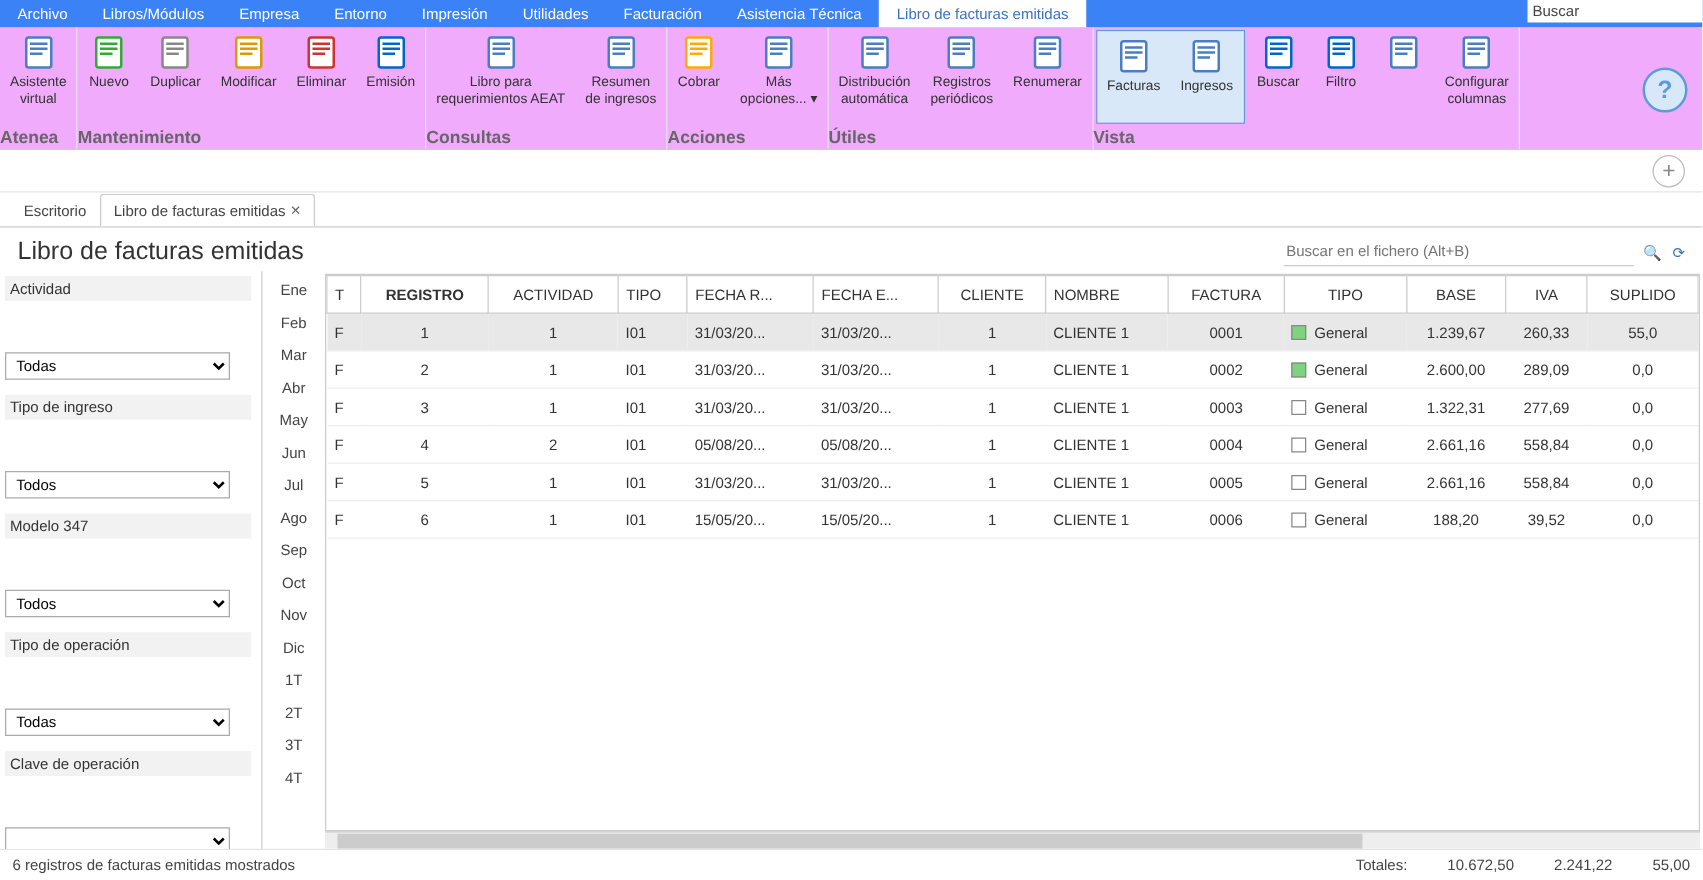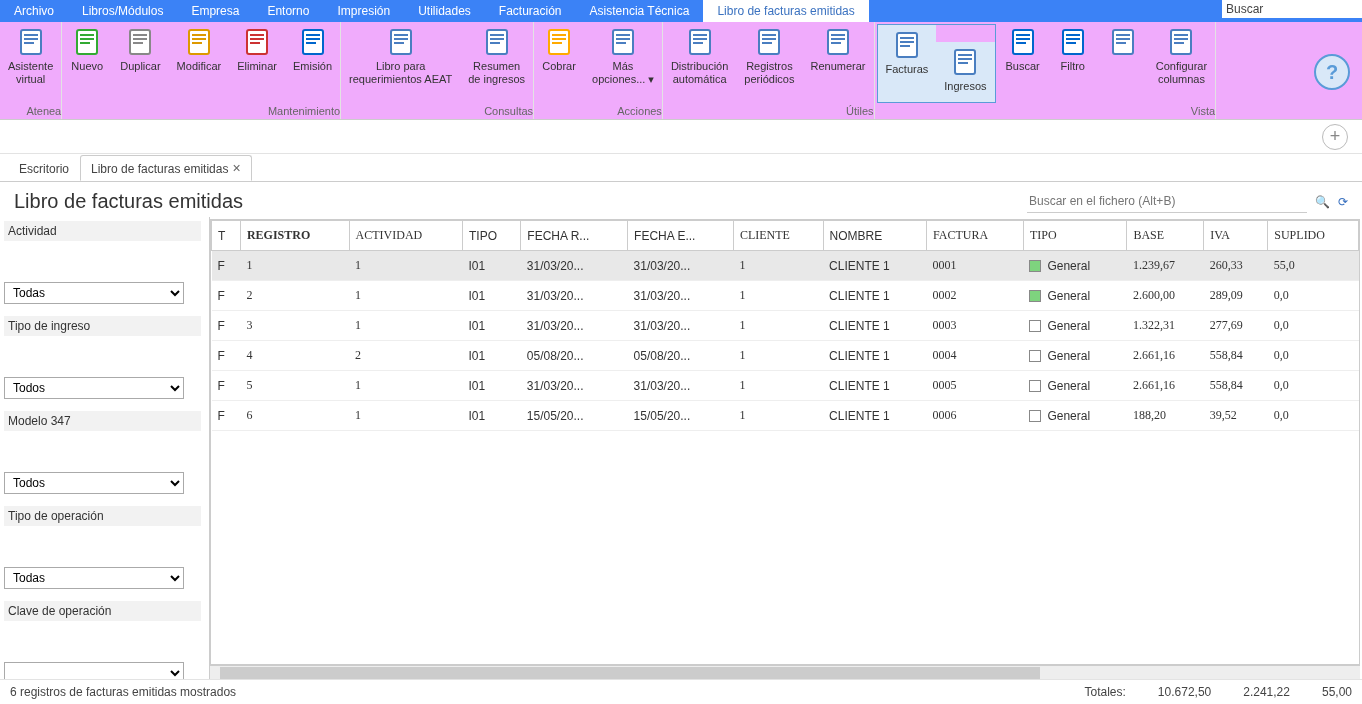--- a/index.html
+++ b/index.html
@@ -11,21 +11,21 @@
 .menubar .menu-item.active { background: #fff; color: #3b72c0; }
 .menubar .search-right { margin-left: auto; background: #fff; color: #444; height: 18px; width: 140px; padding: 0 4px; display:flex; align-items:center; font-size:12px; }
 
 
 .ribbon { height: 98px; background: #f0abfc; border-bottom: 1px solid #ccc; display: flex; position: relative; }
 .ribbon-group { display: flex; flex-direction: column; height: 100%; border-right: 1px solid #e3e3e3; }
 .ribbon-buttons { display: flex; flex: 1; }
 .ribbon-btn { display: flex; flex-direction: column; align-items: center; justify-content: flex-start; padding: 4px 8px 0 8px; cursor: pointer; text-align: center; font-size: 11px; color: #333; min-width: 50px; }
 .ribbon-btn .ico { width: 32px; height: 32px; margin-bottom: 2px; display:flex; align-items:center; justify-content:center; }
 .ribbon-btn span.lbl { line-height: 1.15; }
-.ribbon-group-label { text-align: right; font-size: 11px; color: #666; padding-bottom: 2px; }
+.ribbon-group-label { text-align: left; font-size: 14px; color: #666; padding-bottom: 2px; font-weight: bold; }
 .toggle-group { border: 1px solid #5a9bd8; margin: 2px; display:flex; }
 .help-icon { position: absolute; right: 12px; top: 32px; width: 36px; height: 36px; border-radius: 50%; background: #d9e8f8; color: #5a9bd8; display:flex; align-items:center; justify-content:center; font-size: 20px; font-weight:bold; border:2px solid #5a9bd8; }
 
 
 .add-row { height: 34px; border-bottom: 1px solid #e3e3e3; display:flex; justify-content:flex-end; align-items:center; padding-right: 14px; }
 .add-circle { width: 26px; height: 26px; border: 1px solid #bbb; border-radius: 50%; color: #888; display:flex; align-items:center; justify-content:center; font-size:18px; }
 
 
 .tabs-row { height: 28px; display:flex; align-items:flex-end; padding-left: 8px; border-bottom: 1px solid #ccc; }
 .tab { padding: 4px 10px; font-size: 12px; color: #444; cursor: pointer; border: 1px solid transparent; }
@@ -45,21 +45,21 @@
 .filter-label { font-size: 12px; color:#333; background:#f2f2f2; padding: 3px 4px; margin-bottom:4px; }
 .filter-select { width: 180px; height: 22px; border: 1px solid #aaa; font-size:12px; padding:0 4px; background:#fff;margin-top:37px; }
 
 .month-col { width: 50px; display:flex; flex-direction:column; padding-top:2px; }
 .month-col div { height: 26px; display:flex; align-items:center; justify-content:center; font-size:12px; color:#444; cursor:pointer; }
 
 .grid-area { flex:1; display:flex; flex-direction:column; overflow:hidden; }
 .grid-wrap { flex:1; overflow:auto; border:1px solid #ccc; margin:2px 2px 0 0; }
 table.grid { border-collapse: collapse; width: 100%; font-size: 12px; }
 table.grid th { background:#fff; border:1px solid #ccc; padding: 6px 6px; font-weight: normal; color:#333; text-align:left; height:30px; }
-table.grid th.right, table.grid td.right { text-align: left; font-family: Liberation Serif, serif; }
+table.grid th.right, table.grid td.right { text-align: center; }
 table.grid td { border-bottom: 1px solid #eee; padding: 6px 6px; height:30px; }
 table.grid tr.selected td { background:#e8e8e8; }
 .tipo-cell { display:flex; align-items:center; gap:6px; }
 .tipo-box { width:12px; height:12px; border:1px solid #888; }
 .tipo-box.green { background:#7ed37e; }
 
 .hscroll { height: 14px; background:#eee; border-top:1px solid #ccc; margin-right:2px; position:relative; }
 .hscroll .thumb { position:absolute; left:10px; top:1px; height:12px; width:820px; background:#ccc; }
 
 .status-row { height: 24px; display:flex; align-items:center; padding: 0 10px; font-size:12px; color:#444; border-top:1px solid #e3e3e3;}
@@ -260,21 +260,21 @@
             <div class="ico">
               <svg width="32" height="32" viewBox="0 0 32 32">
                 <rect x="6" y="4" width="20" height="24" rx="2" fill="#fff" stroke="#4a7ec0" stroke-width="2"></rect>
                 <rect x="9" y="8" width="14" height="2" fill="#4a7ec0"></rect>
                 <rect x="9" y="12" width="14" height="2" fill="#4a7ec0"></rect>
                 <rect x="9" y="16" width="10" height="2" fill="#4a7ec0"></rect>
               </svg>
             </div>
             <span class="lbl">Facturas</span>
           </div>
-          <div class="ribbon-btn" style="background: rgb(217, 232, 248); margin-top: 17px;">
+          <div class="ribbon-btn" style="background: rgb(217, 232, 248);">
             <div class="ico">
               <svg width="32" height="32" viewBox="0 0 32 32">
                 <rect x="6" y="4" width="20" height="24" rx="2" fill="#fff" stroke="#4a7ec0" stroke-width="2"></rect>
                 <rect x="9" y="8" width="14" height="2" fill="#4a7ec0"></rect>
                 <rect x="9" y="12" width="14" height="2" fill="#4a7ec0"></rect>
                 <rect x="9" y="16" width="10" height="2" fill="#4a7ec0"></rect>
               </svg>
             </div>
             <span class="lbl">Ingresos</span>
           </div>
@@ -347,20 +347,38 @@
   </div>
 </div>
 
 <div class="main">
   <div class="sidebar" id="sidebar">
       <div class="filter-group"><div class="filter-label">Actividad</div><select class="filter-select"><option>Todas</option></select></div>
       <div class="filter-group"><div class="filter-label">Tipo de ingreso</div><select class="filter-select"><option>Todos</option></select></div>
       <div class="filter-group"><div class="filter-label">Modelo 347</div><select class="filter-select"><option>Todos</option></select></div>
       <div class="filter-group"><div class="filter-label">Tipo de operación</div><select class="filter-select"><option>Todas</option></select></div>
       <div class="filter-group"><div class="filter-label">Clave de operación</div><select class="filter-select"><option></option></select></div>
+    </div>
+  <div class="month-col" id="monthcol">
+      <div>Ene</div>
+      <div>Feb</div>
+      <div>Mar</div>
+      <div>Abr</div>
+      <div>May</div>
+      <div>Jun</div>
+      <div>Jul</div>
+      <div>Ago</div>
+      <div>Sep</div>
+      <div>Oct</div>
+      <div>Nov</div>
+      <div>Dic</div>
+      <div>1T</div>
+      <div>2T</div>
+      <div>3T</div>
+      <div>4T</div>
     </div>
   <div class="grid-area">
     <div class="grid-wrap">
       <table class="grid">
         <thead id="grid-head">
             <tr>
               <th>T</th>
               <th class="right" style="font-weight: bold;">REGISTRO</th>
               <th class="right">ACTIVIDAD</th>
               <th>TIPO</th>

